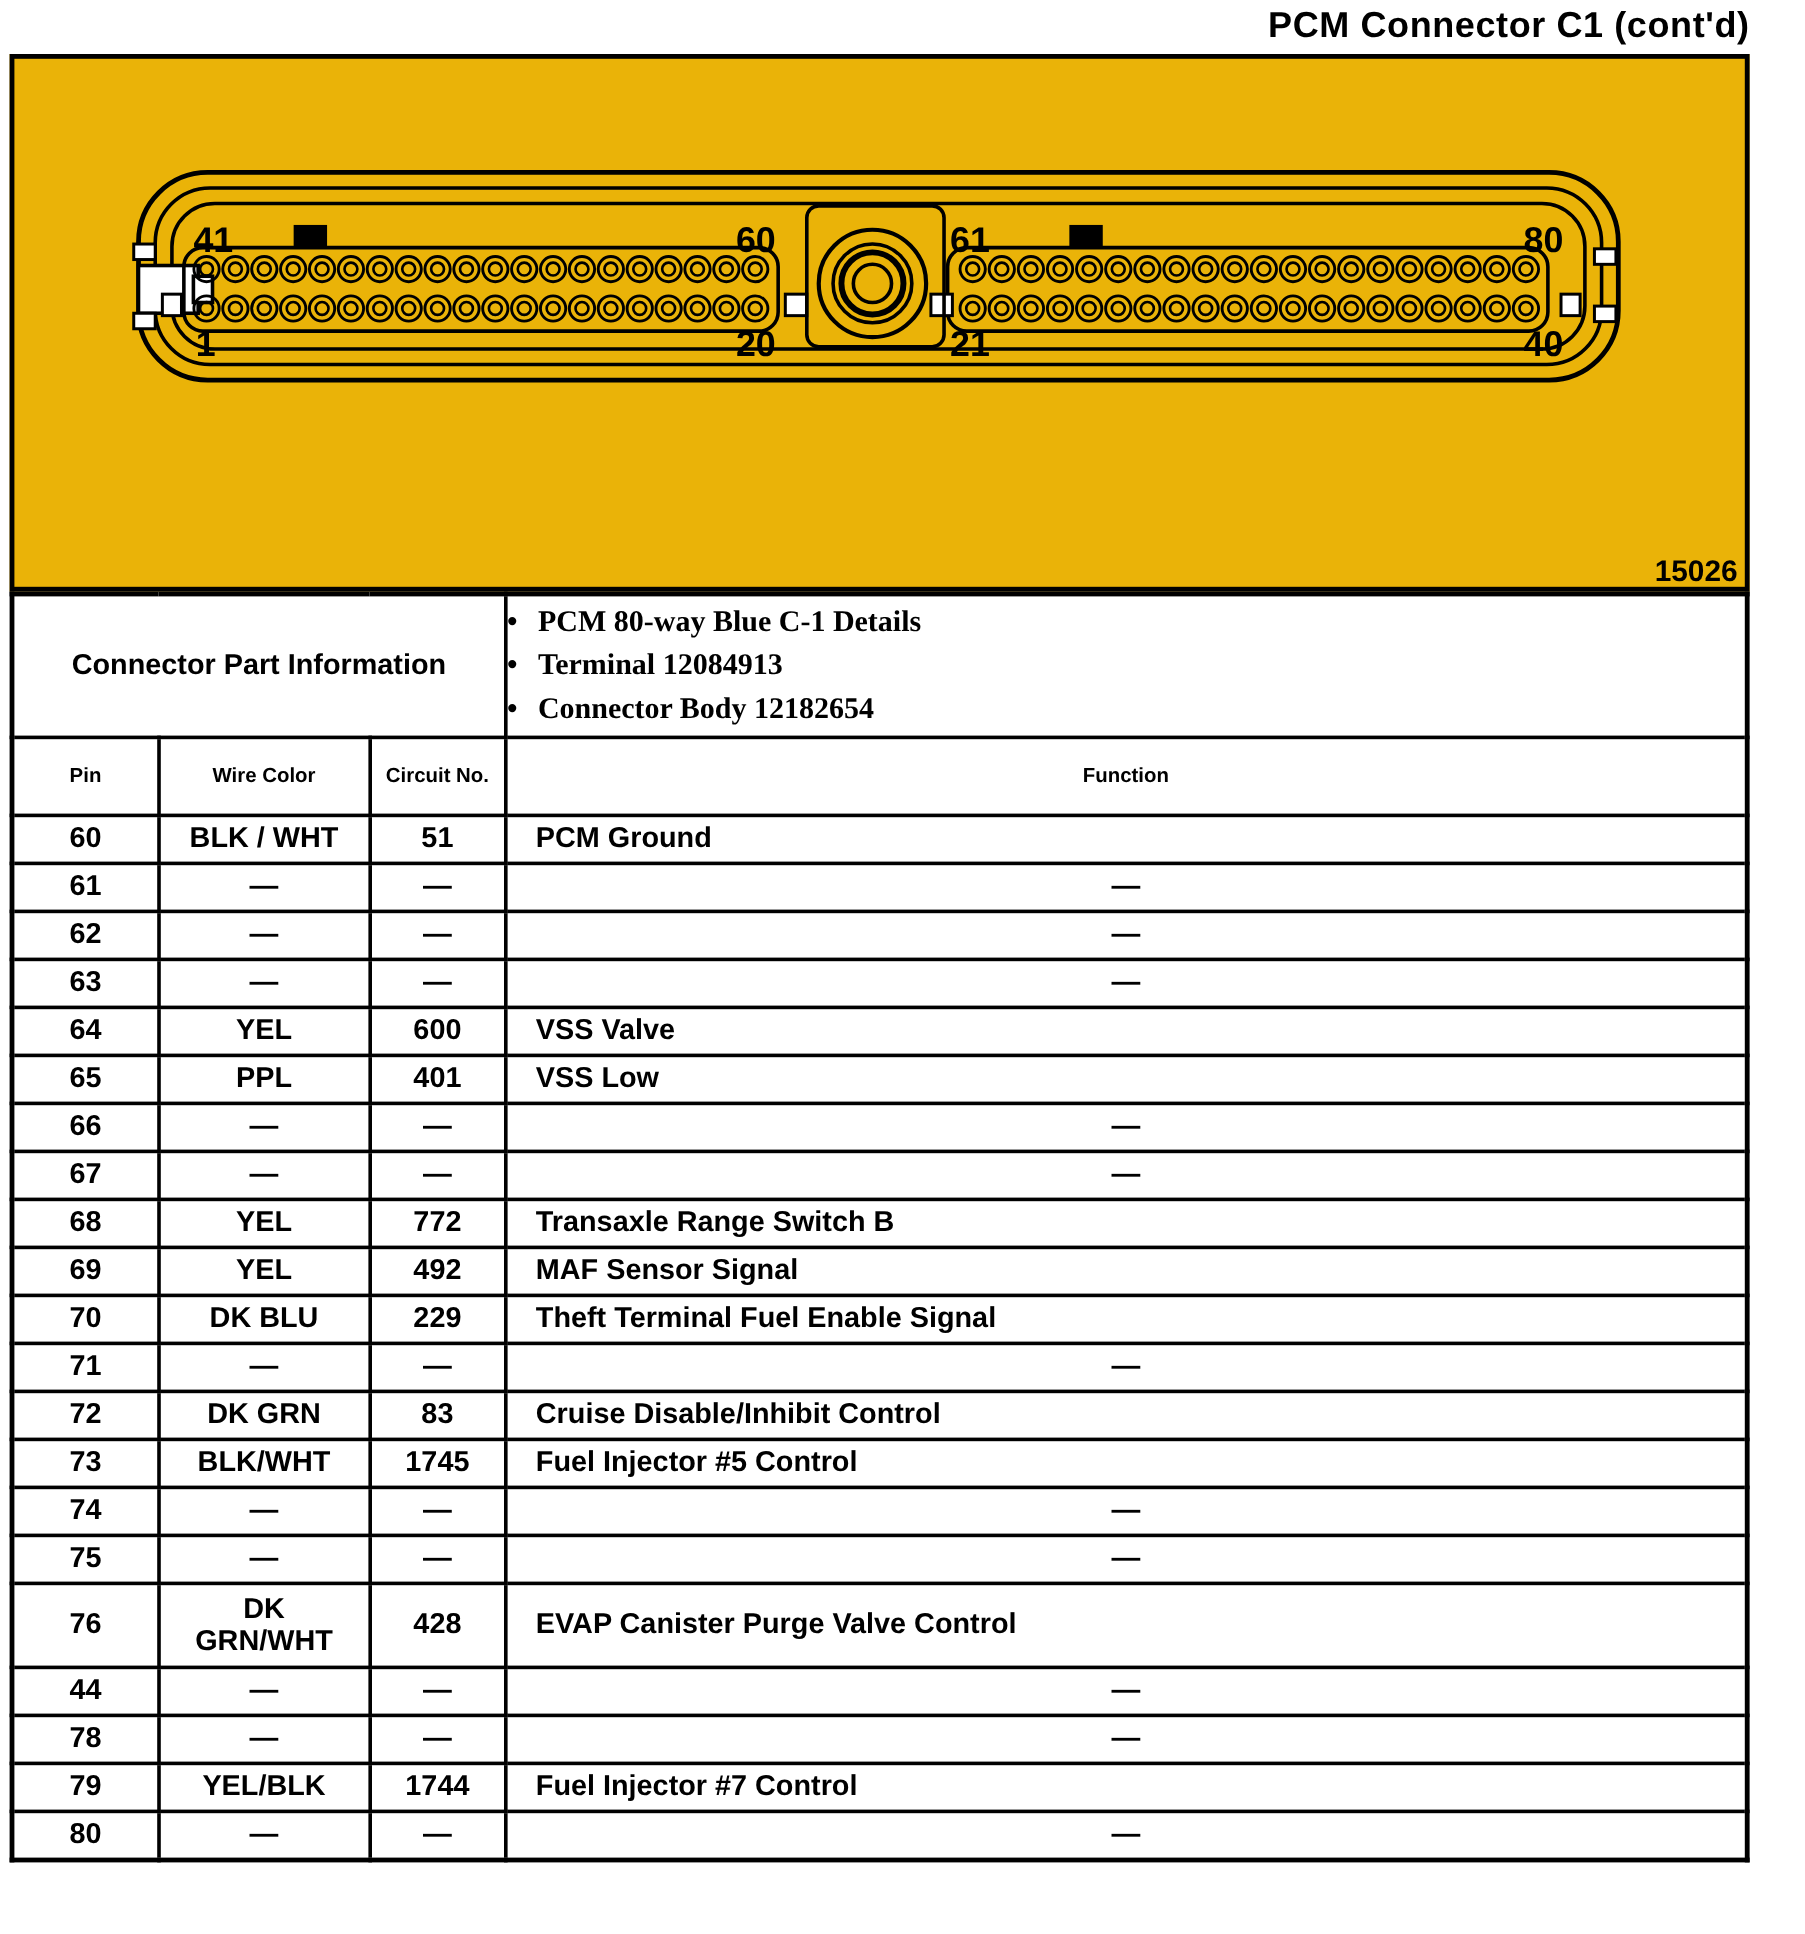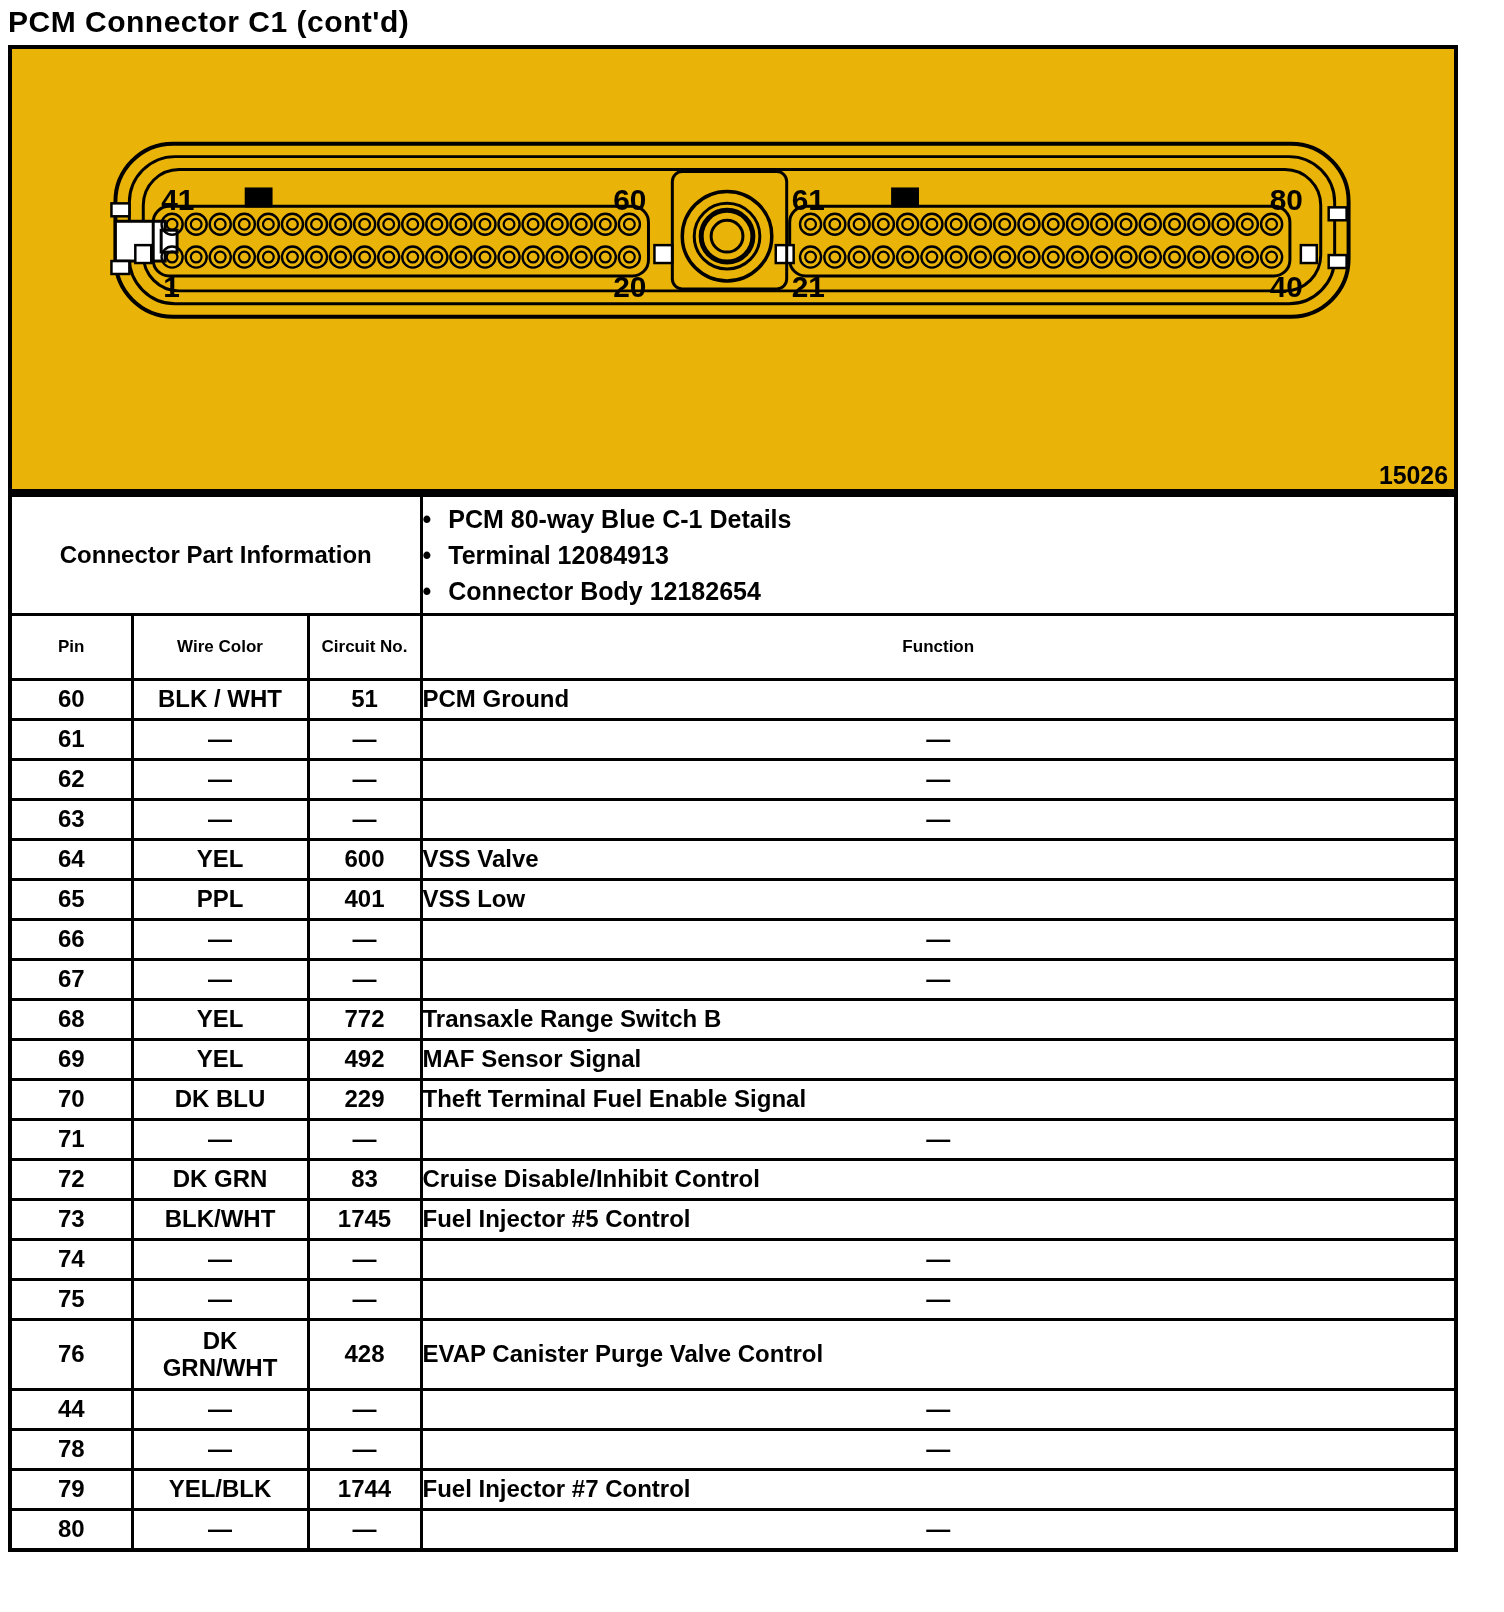--- a/index.html
+++ b/index.html
@@ -4,46 +4,46 @@
 <style>
   html, body { margin: 0; padding: 0; background: #fff; }
   body {
     width: 1504px; height: 1612px;
     font-family: "Liberation Sans", sans-serif;
     font-weight: 700; color: #000;
   }
   .page { width: 1450px; margin-left: 8px; }
 
   .title {
-    font-size: 30px; text-align: left;
+    font-size: 30px; text-align: right;
     margin: 0; padding: 5px 0 6px 0; letter-spacing: 0.5px;
   }
 
   .figure-box { border: 4px solid #000; height: 440px; background: #eab308; }
   .figure-box svg { display: block; width: 100%; height: 100%; }
   .figure-box text { font-family: "Liberation Sans", sans-serif; font-weight: 700; fill: #000; }
 
   table.tbl {
     border-collapse: collapse; width: 1450px; table-layout: fixed;
     margin-top: 0; border: 4px solid #000;
   }
   .tbl td, .tbl th {
     border: 3px solid #000; padding: 0; vertical-align: middle;
     text-align: center; line-height: 1.12; white-space: pre-line;
     overflow: hidden;
   }
   .part-label { font-size: 25px; height: 112px; }
   .part-details { text-align: left; padding: 6px 4px 6px 38px; }
-  .bullet-line { display: flex; align-items: center; margin: 8px 0; font-size: 25px; }
+  .bullet-line { display: flex; align-items: center; margin: 8px 0; font-size: 25px; font-family: Liberation Serif, serif; }
   .bullet-line::before { content: "\2022"; margin-right: 17px; }
   .tbl th { font-size: 17px; height: 62px; }
   .tbl td { font-size: 24px; }
   tr.r { height: 40px; }
   tr.tall { height: 70px; }
-  td.function-cell { text-align: left; padding-left: 0; }
+  td.function-cell { text-align: left; padding-left: 24px; }
   td.function-cell.dash-center { text-align: center; padding-left: 0; }
 </style>
 </head>
 <body>
 
 <div class="page">
 
   <div class="title">PCM Connector C1 (cont'd)</div>
 
   <div class="figure-box">

